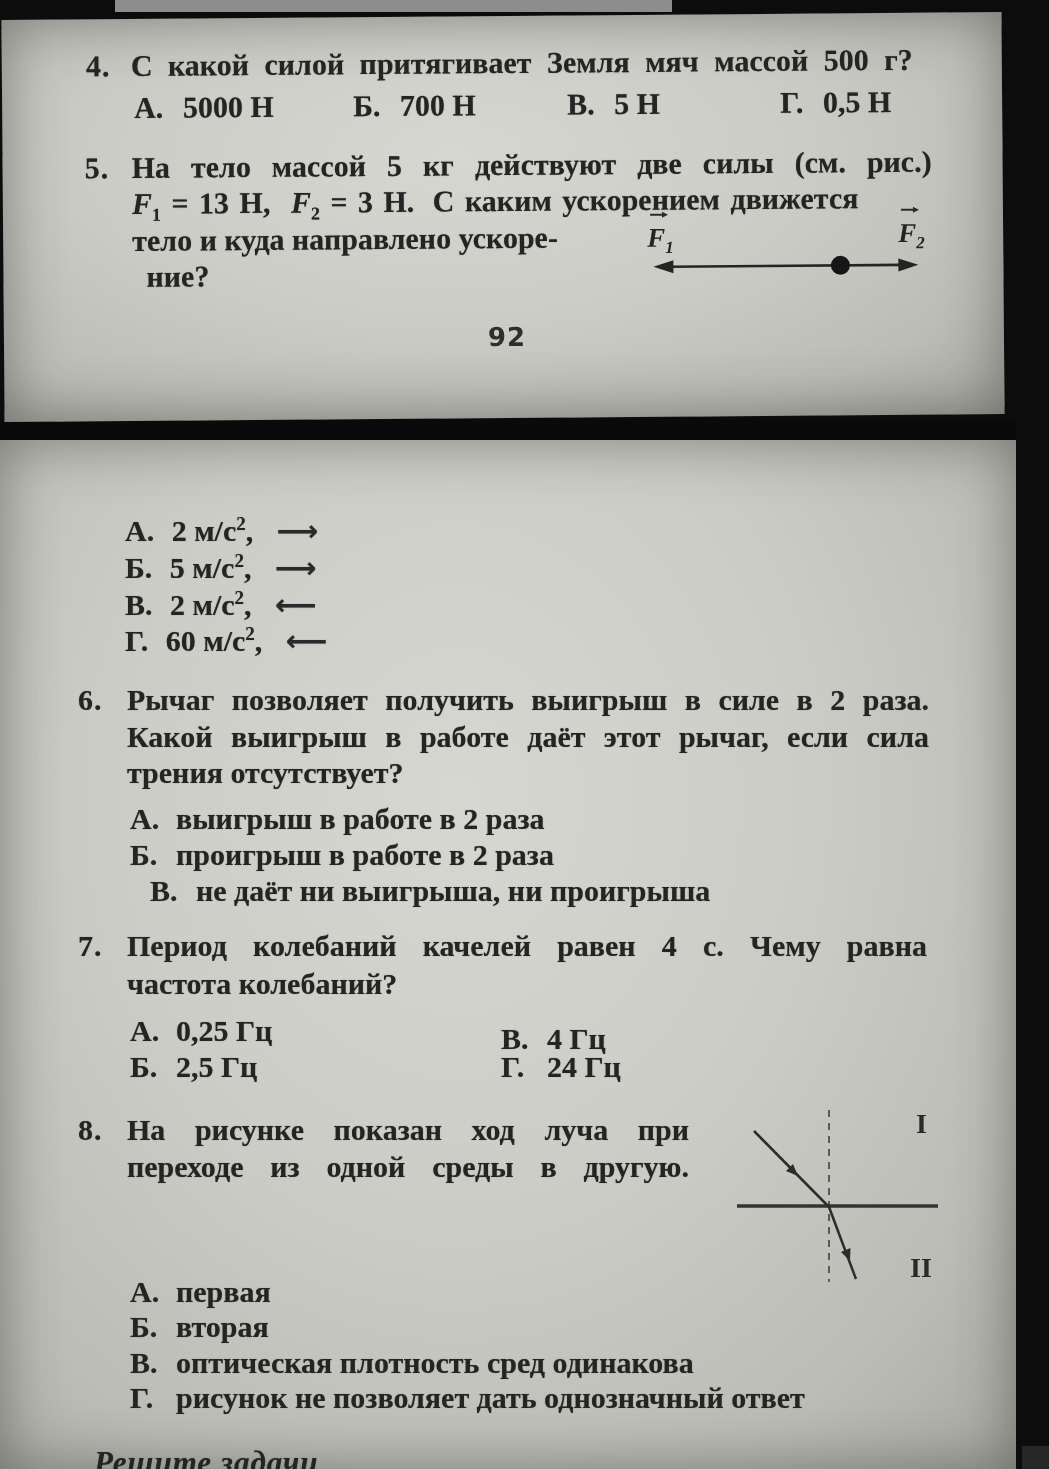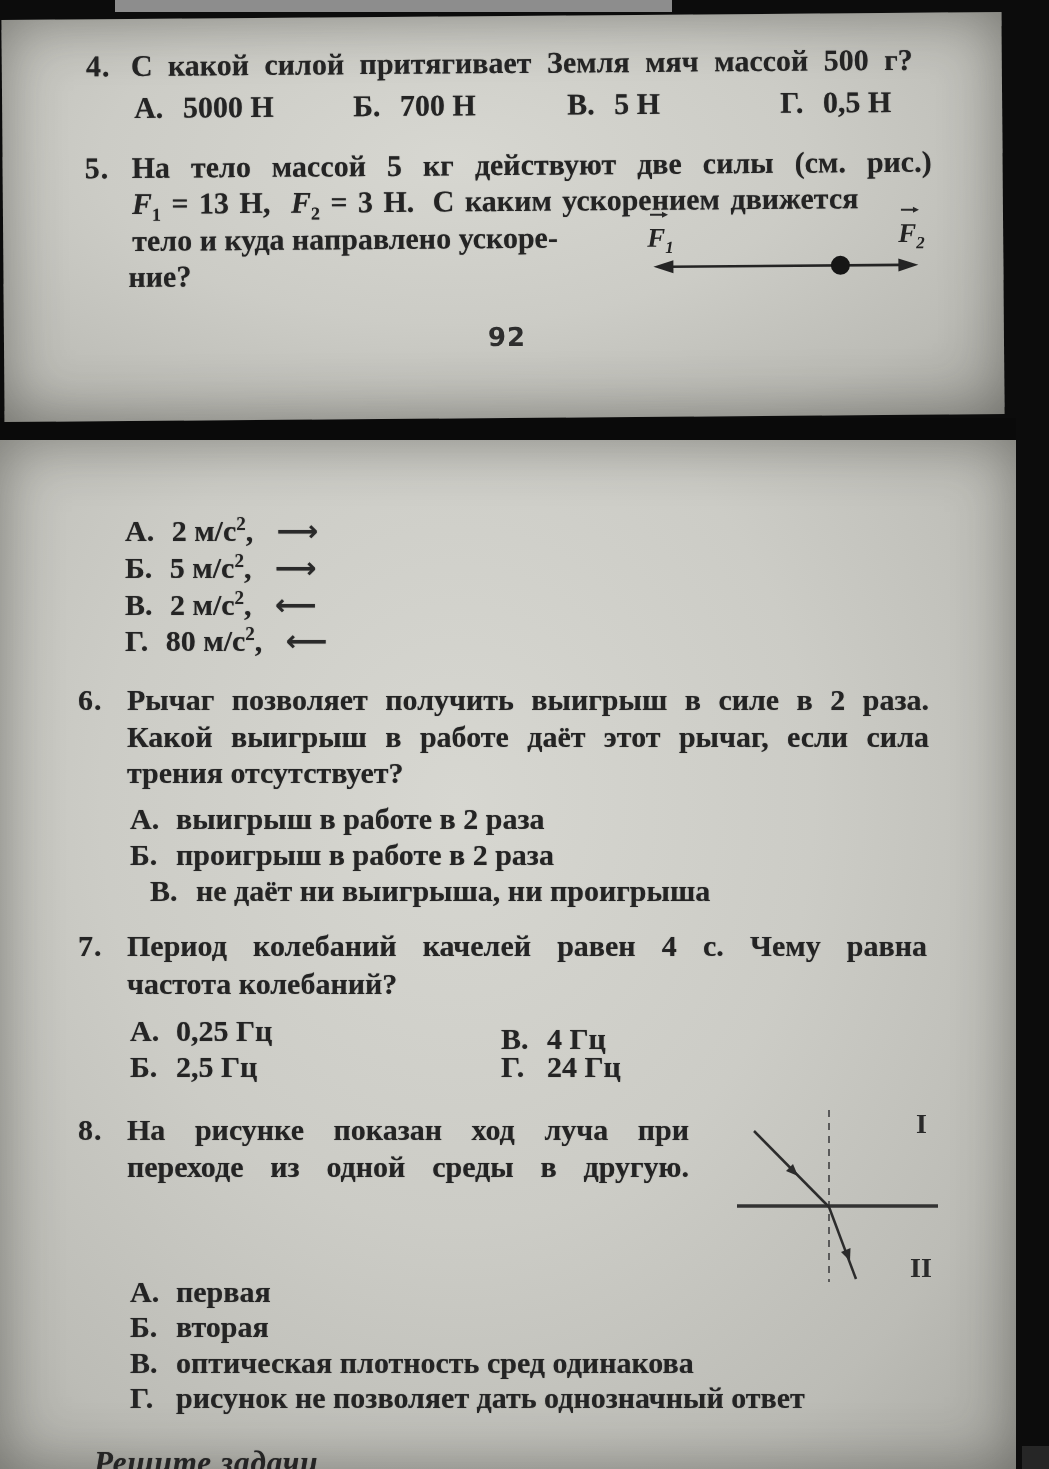--- a/index.html
+++ b/index.html
@@ -84,21 +84,21 @@
     </span>
 
     <span class="t qnum" style="left:82px;top:132px;">5.</span>
     <div class="t line-j" style="left:129px;top:132px;width:800px;">На тело массой 5 кг действуют две силы (см. рис.)</div>
 
     <div class="t" style="left:129px;top:168px;word-spacing:3px;">
       <span style="position:static;font-style:italic;">F</span><sub class="s">1</sub><span style="position:static;"> = 13 Н, </span><span style="position:static;font-style:italic;margin-left:10px;">F</span><sub class="s">2</sub><span style="position:static;text-align:center;"> = 3 Н. </span><span style="position:static;margin-left:8px;">С каким ускорением движется</span>
     </div>
 
     <div class="t" style="left:129px;top:205px;">тело и куда направлено ускоре-</div>
-    <div class="t" style="left:125px;top:241px;text-align:center;">ние?</div>
+    <div class="t" style="left:143px;top:241px;text-align:center;">ние?</div>
 
     <svg style="left:640px;top:196px;" width="300" height="80" viewBox="0 0 300 80">
       <line x1="26" y1="56" x2="259" y2="56" stroke="#242424" stroke-width="2.6"></line>
       <polygon points="10,56 30,49.5 30,62.5" fill="#242424"></polygon>
       <polygon points="275,56 255,49.5 255,62.5" fill="#242424"></polygon>
       <circle cx="197" cy="56" r="9.5" fill="#161616"></circle>
     </svg>
     <span class="vec-label" style="left:644px;top:208px;">
       <span class="abs vec-arrow"></span>
       <span style="position:static;">F</span><span class="fsub">1</span>
@@ -123,21 +123,21 @@
       <span style="position:static;margin-left:10px;">5 м/с</span><sup class="s">2</sup><span style="position:static;">,</span>
       <span class="arrow">⟶</span>
     </div>
     <div class="t" style="left:125px;top:148px;">
       <span style="position:static;">В.</span>
       <span style="position:static;margin-left:10px;">2 м/с</span><sup class="s">2</sup><span style="position:static;">,</span>
       <span class="arrow">⟵</span>
     </div>
     <div class="t" style="left:125px;top:184px;">
       <span style="position:static;">Г.</span>
-      <span style="position:static;margin-left:10px;">80 м/с</span><sup class="s">2</sup><span style="position:static;">,</span>
+      <span style="position:static;margin-left:10px;">60 м/с</span><sup class="s">2</sup><span style="position:static;">,</span>
       <span class="arrow">⟵</span>
     </div>
 
     <span class="t qnum" style="left:78px;top:243px;">6.</span>
     <div class="t line-j" style="left:127px;top:243px;width:802px;">Рычаг позволяет получить выигрыш в силе в 2 раза.</div>
     <div class="t" style="left:127px;top:316px;">трения отсутствует?</div>
     <div class="t line-j" style="left:127px;top:280px;width:802px;">Какой выигрыш в работе даёт этот рычаг, если сила</div>
 
     <div class="t opt-wide" style="left:130px;top:362px;">
       <span class="letter">А.</span><span class="txt">выигрыш в работе в 2 раза</span>

